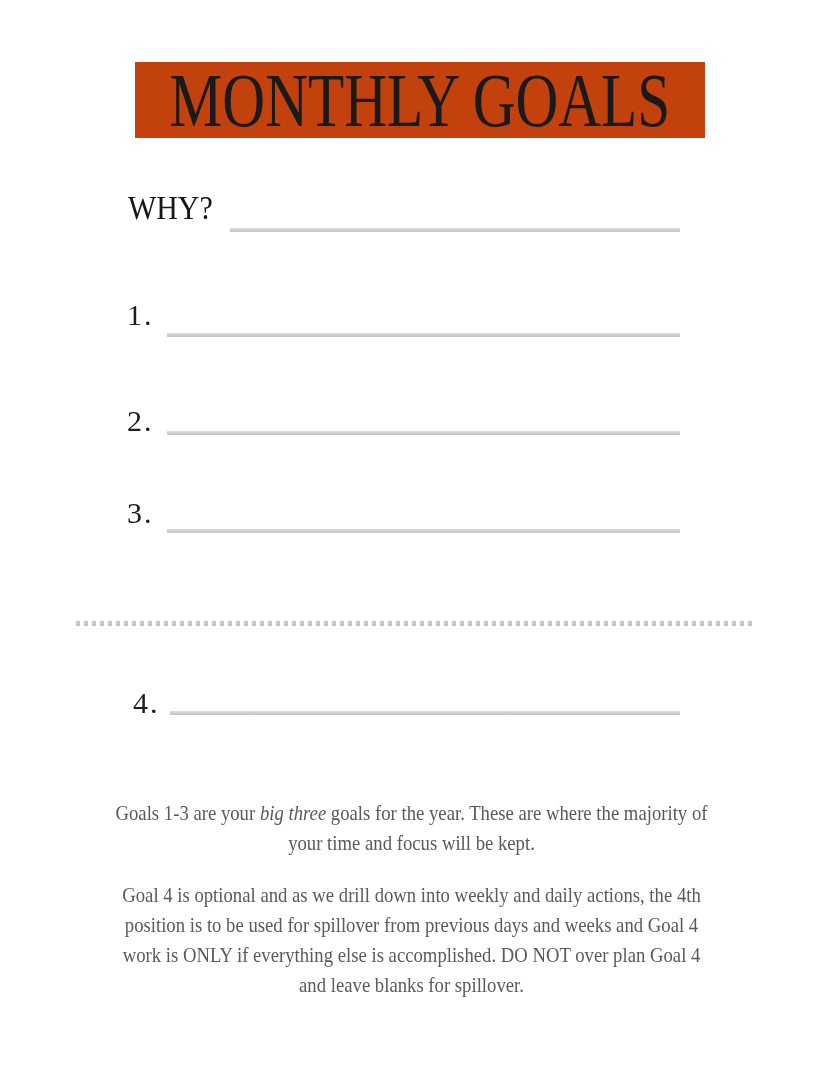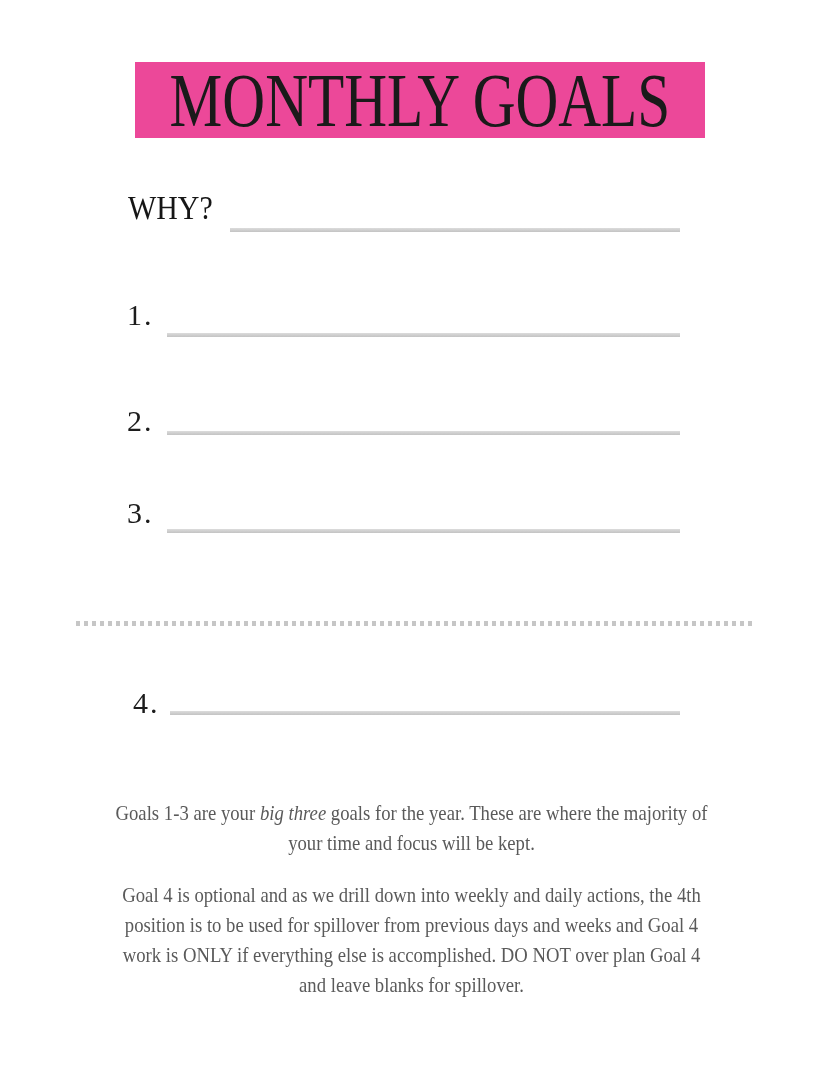--- a/index.html
+++ b/index.html
@@ -16,21 +16,21 @@
     font-family: "Liberation Serif", "DejaVu Serif", serif;
   }
 
   
   .title-banner {
     position: absolute;
     left: 135px;
     top: 62px;
     width: 570px;
     height: 76px;
-    background: #ec4899;
+    background: #c2410c;
     display: flex;
     align-items: center;
     justify-content: center;
   }
   .title-banner .title-text {
     font-size: 76px;
     line-height: 76px;
     color: #1a1a1a;
     white-space: nowrap;
     transform: scaleX(0.78);

